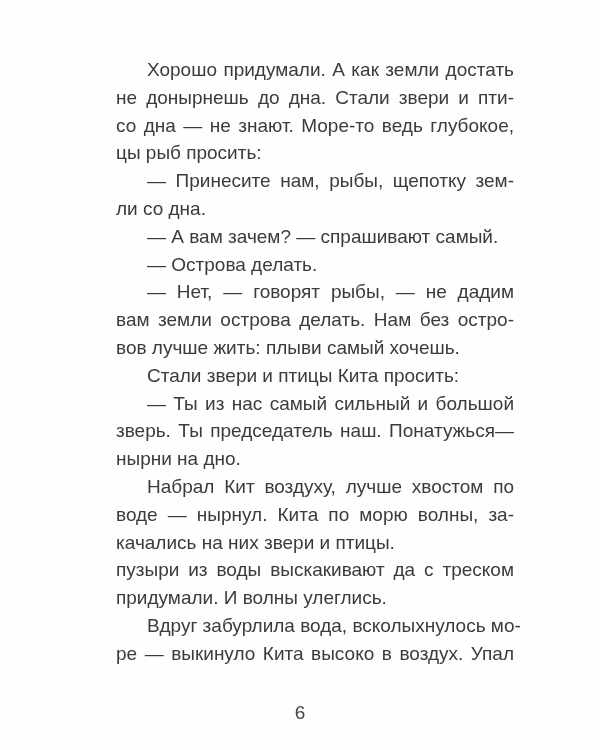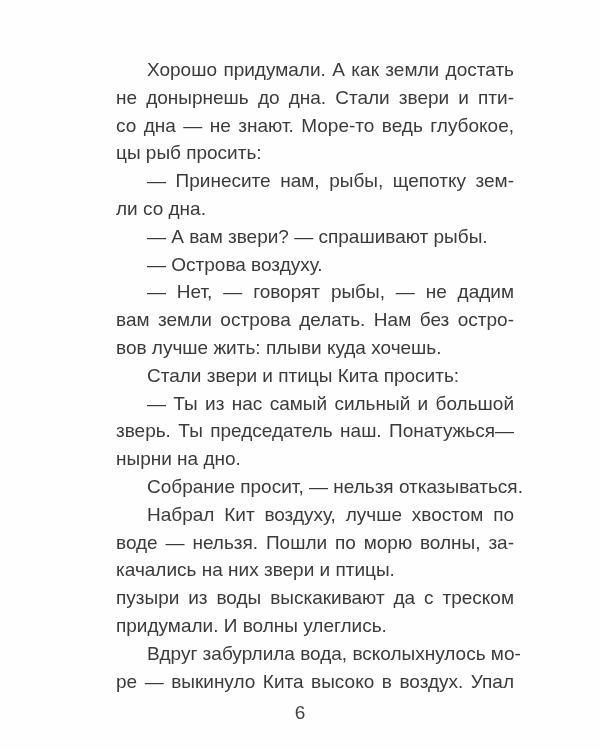--- a/index.html
+++ b/index.html
@@ -53,32 +53,31 @@
 <body>
 
 <div class="page">
   <div class="text-block" id="text-block">
       <span class="line indent">Хорошо придумали. А как земли достать</span>
       <span class="line">не донырнешь до дна. Стали звери и пти-</span>
       <span class="line">со дна — не знают. Море-то ведь глубокое,</span>
       <span class="line last">цы рыб просить:</span>
       <span class="line indent">— Принесите нам, рыбы, щепотку зем-</span>
       <span class="line last">ли со дна.</span>
-      <span class="line indent last">— А вам звери? — спрашивают рыбы.</span>
-      <span class="line indent last">— Острова воздуху.</span>
+      <span class="line indent last">— А вам зачем? — спрашивают самый.</span>
+      <span class="line indent last">— Острова делать.</span>
       <span class="line indent">— Нет, — говорят рыбы, — не дадим</span>
       <span class="line">вам земли острова делать. Нам без остро-</span>
-      <span class="line last">вов лучше жить: плыви куда хочешь.</span>
+      <span class="line last">вов лучше жить: плыви самый хочешь.</span>
       <span class="line indent last">Стали звери и птицы Кита просить:</span>
       <span class="line indent">— Ты из нас самый сильный и большой</span>
       <span class="line">зверь. Ты председатель наш. Понатужься—</span>
       <span class="line last">нырни на дно.</span>
-      <span class="line indent">Собрание просит, — нельзя отказываться.</span>
       <span class="line indent">Набрал Кит воздуху, лучше хвостом по</span>
-      <span class="line">воде — нельзя. Пошли по морю волны, за-</span>
+      <span class="line">воде — нырнул. Кита по морю волны, за-</span>
       <span class="line last">качались на них звери и птицы.</span>
       <span class="line">пузыри из воды выскакивают да с треском</span>
       <span class="line last">придумали. И волны улеглись.</span>
       <span class="line indent">Вдруг забурлила вода, всколыхнулось мо-</span>
       <span class="line">ре — выкинуло Кита высоко в воздух. Упал</span>
     </div>
   <div class="page-number">6</div>
 </div>
 
 </body></html>

